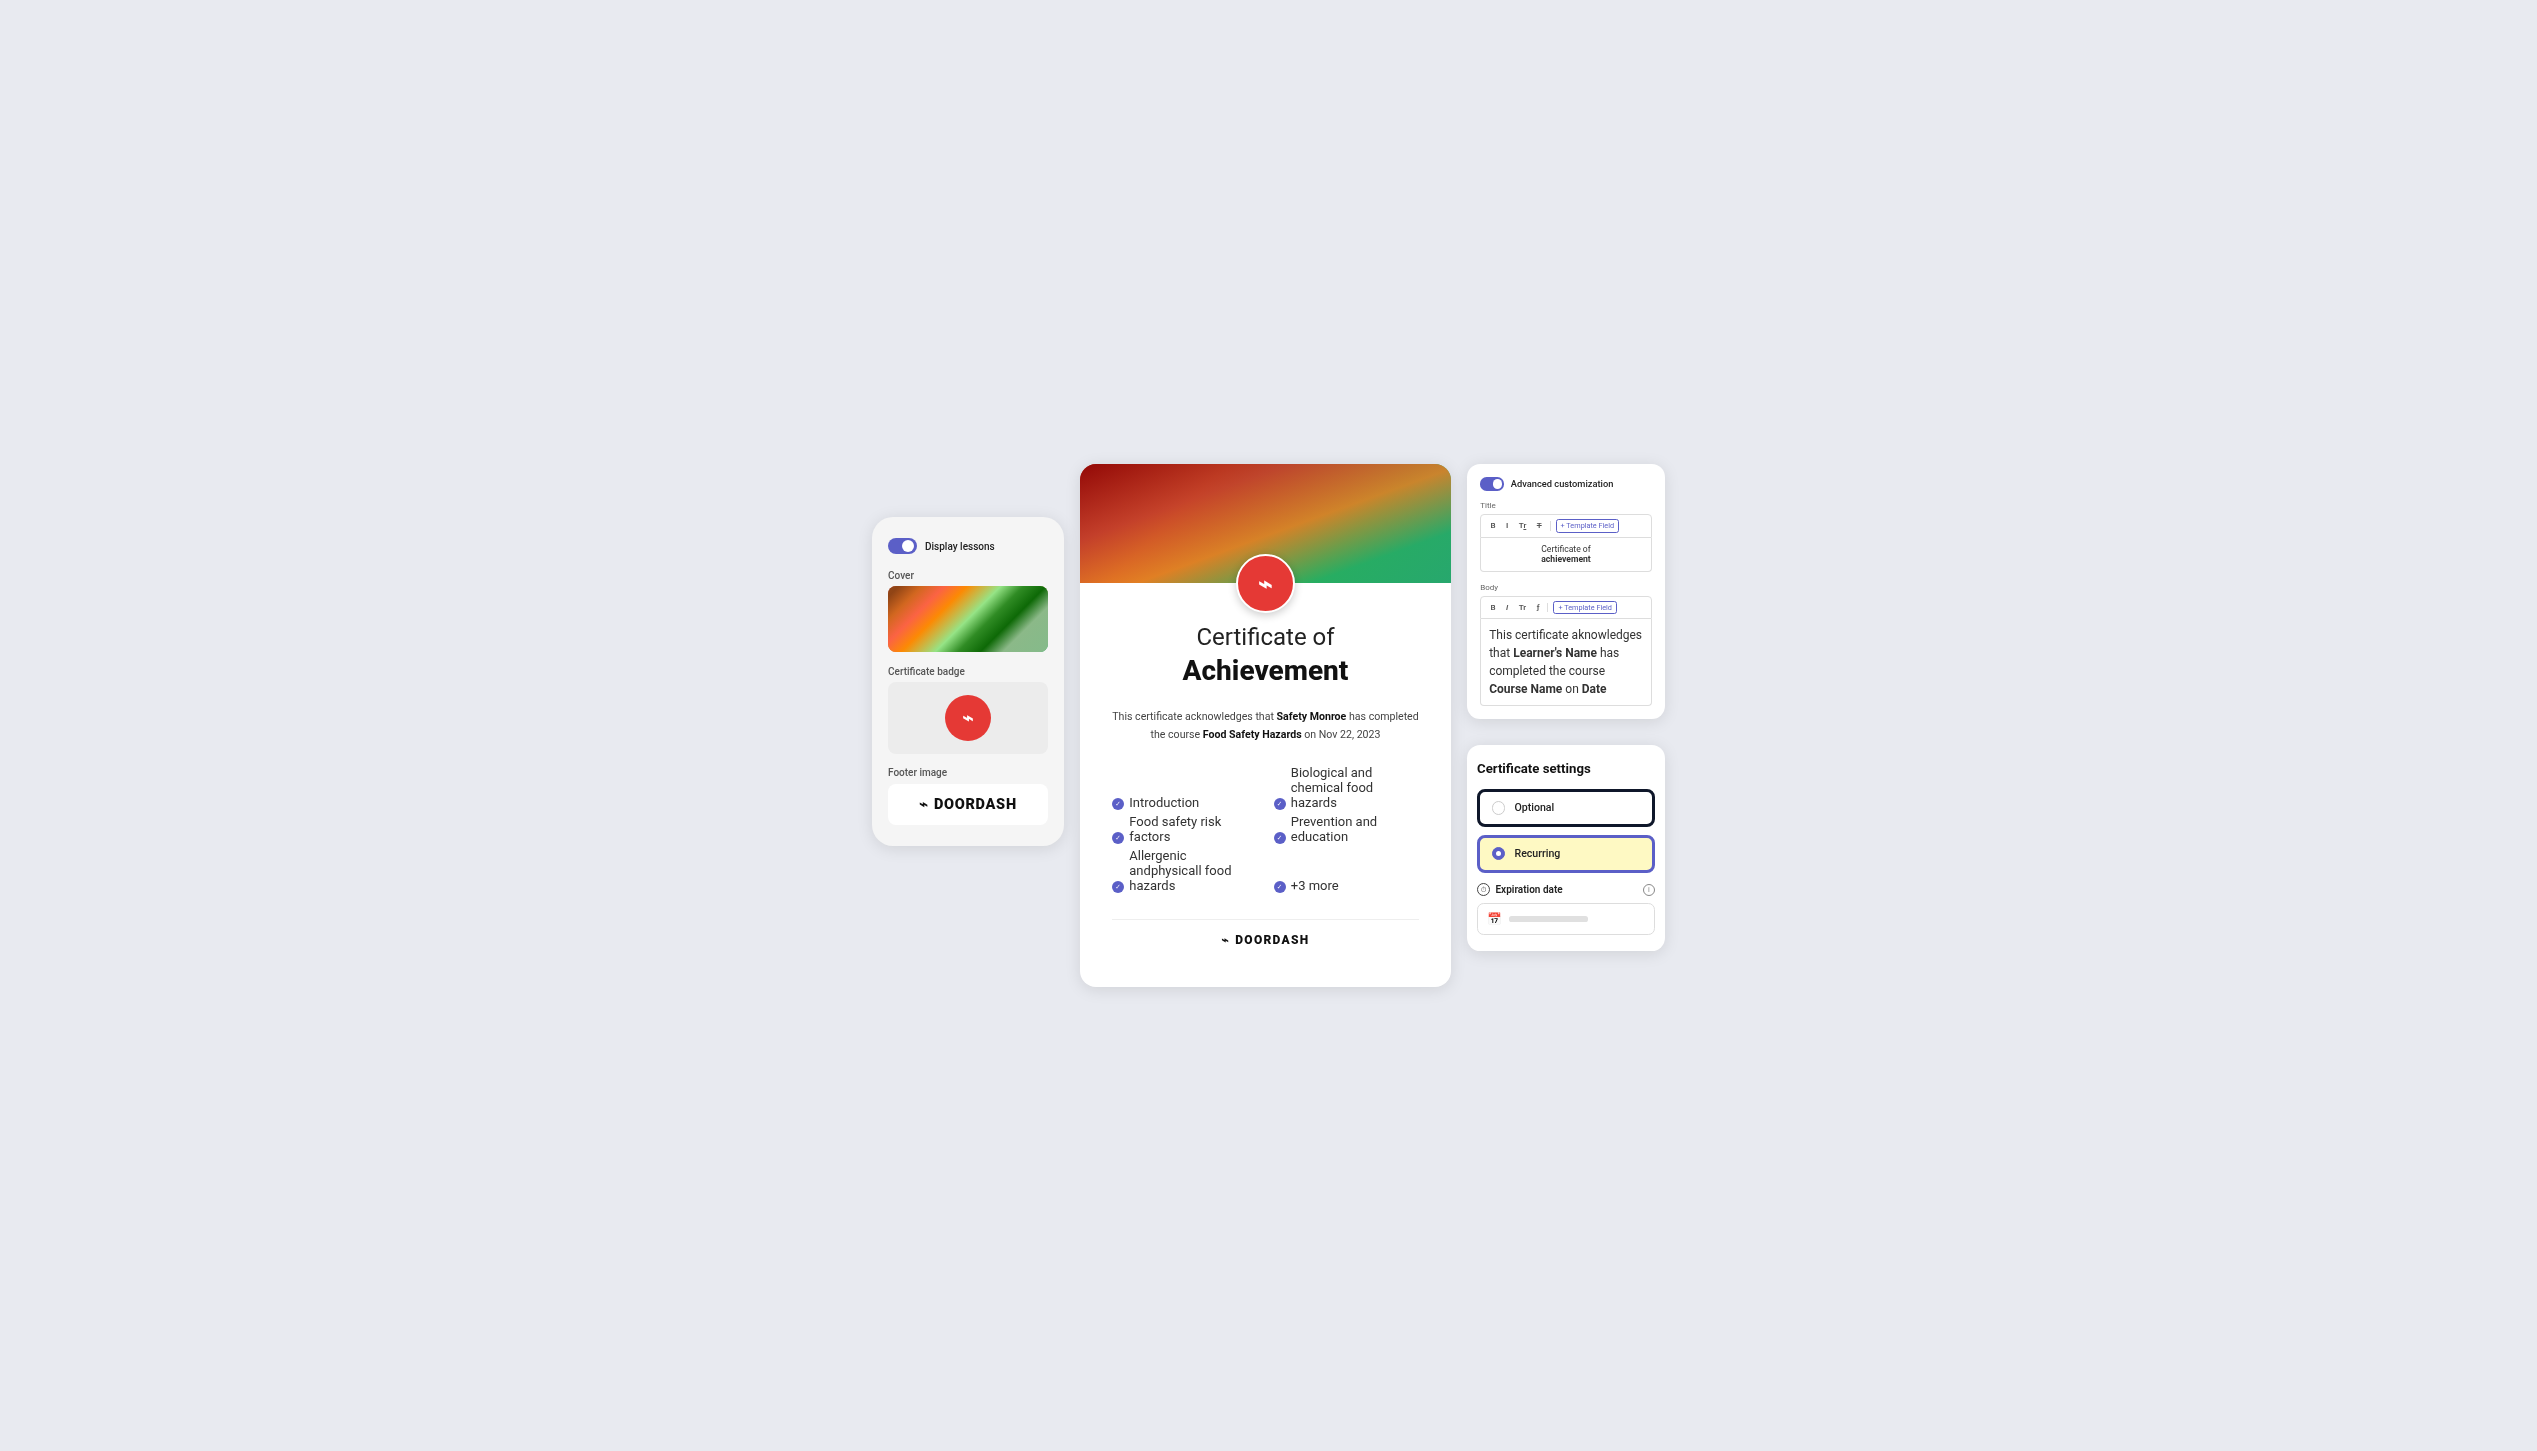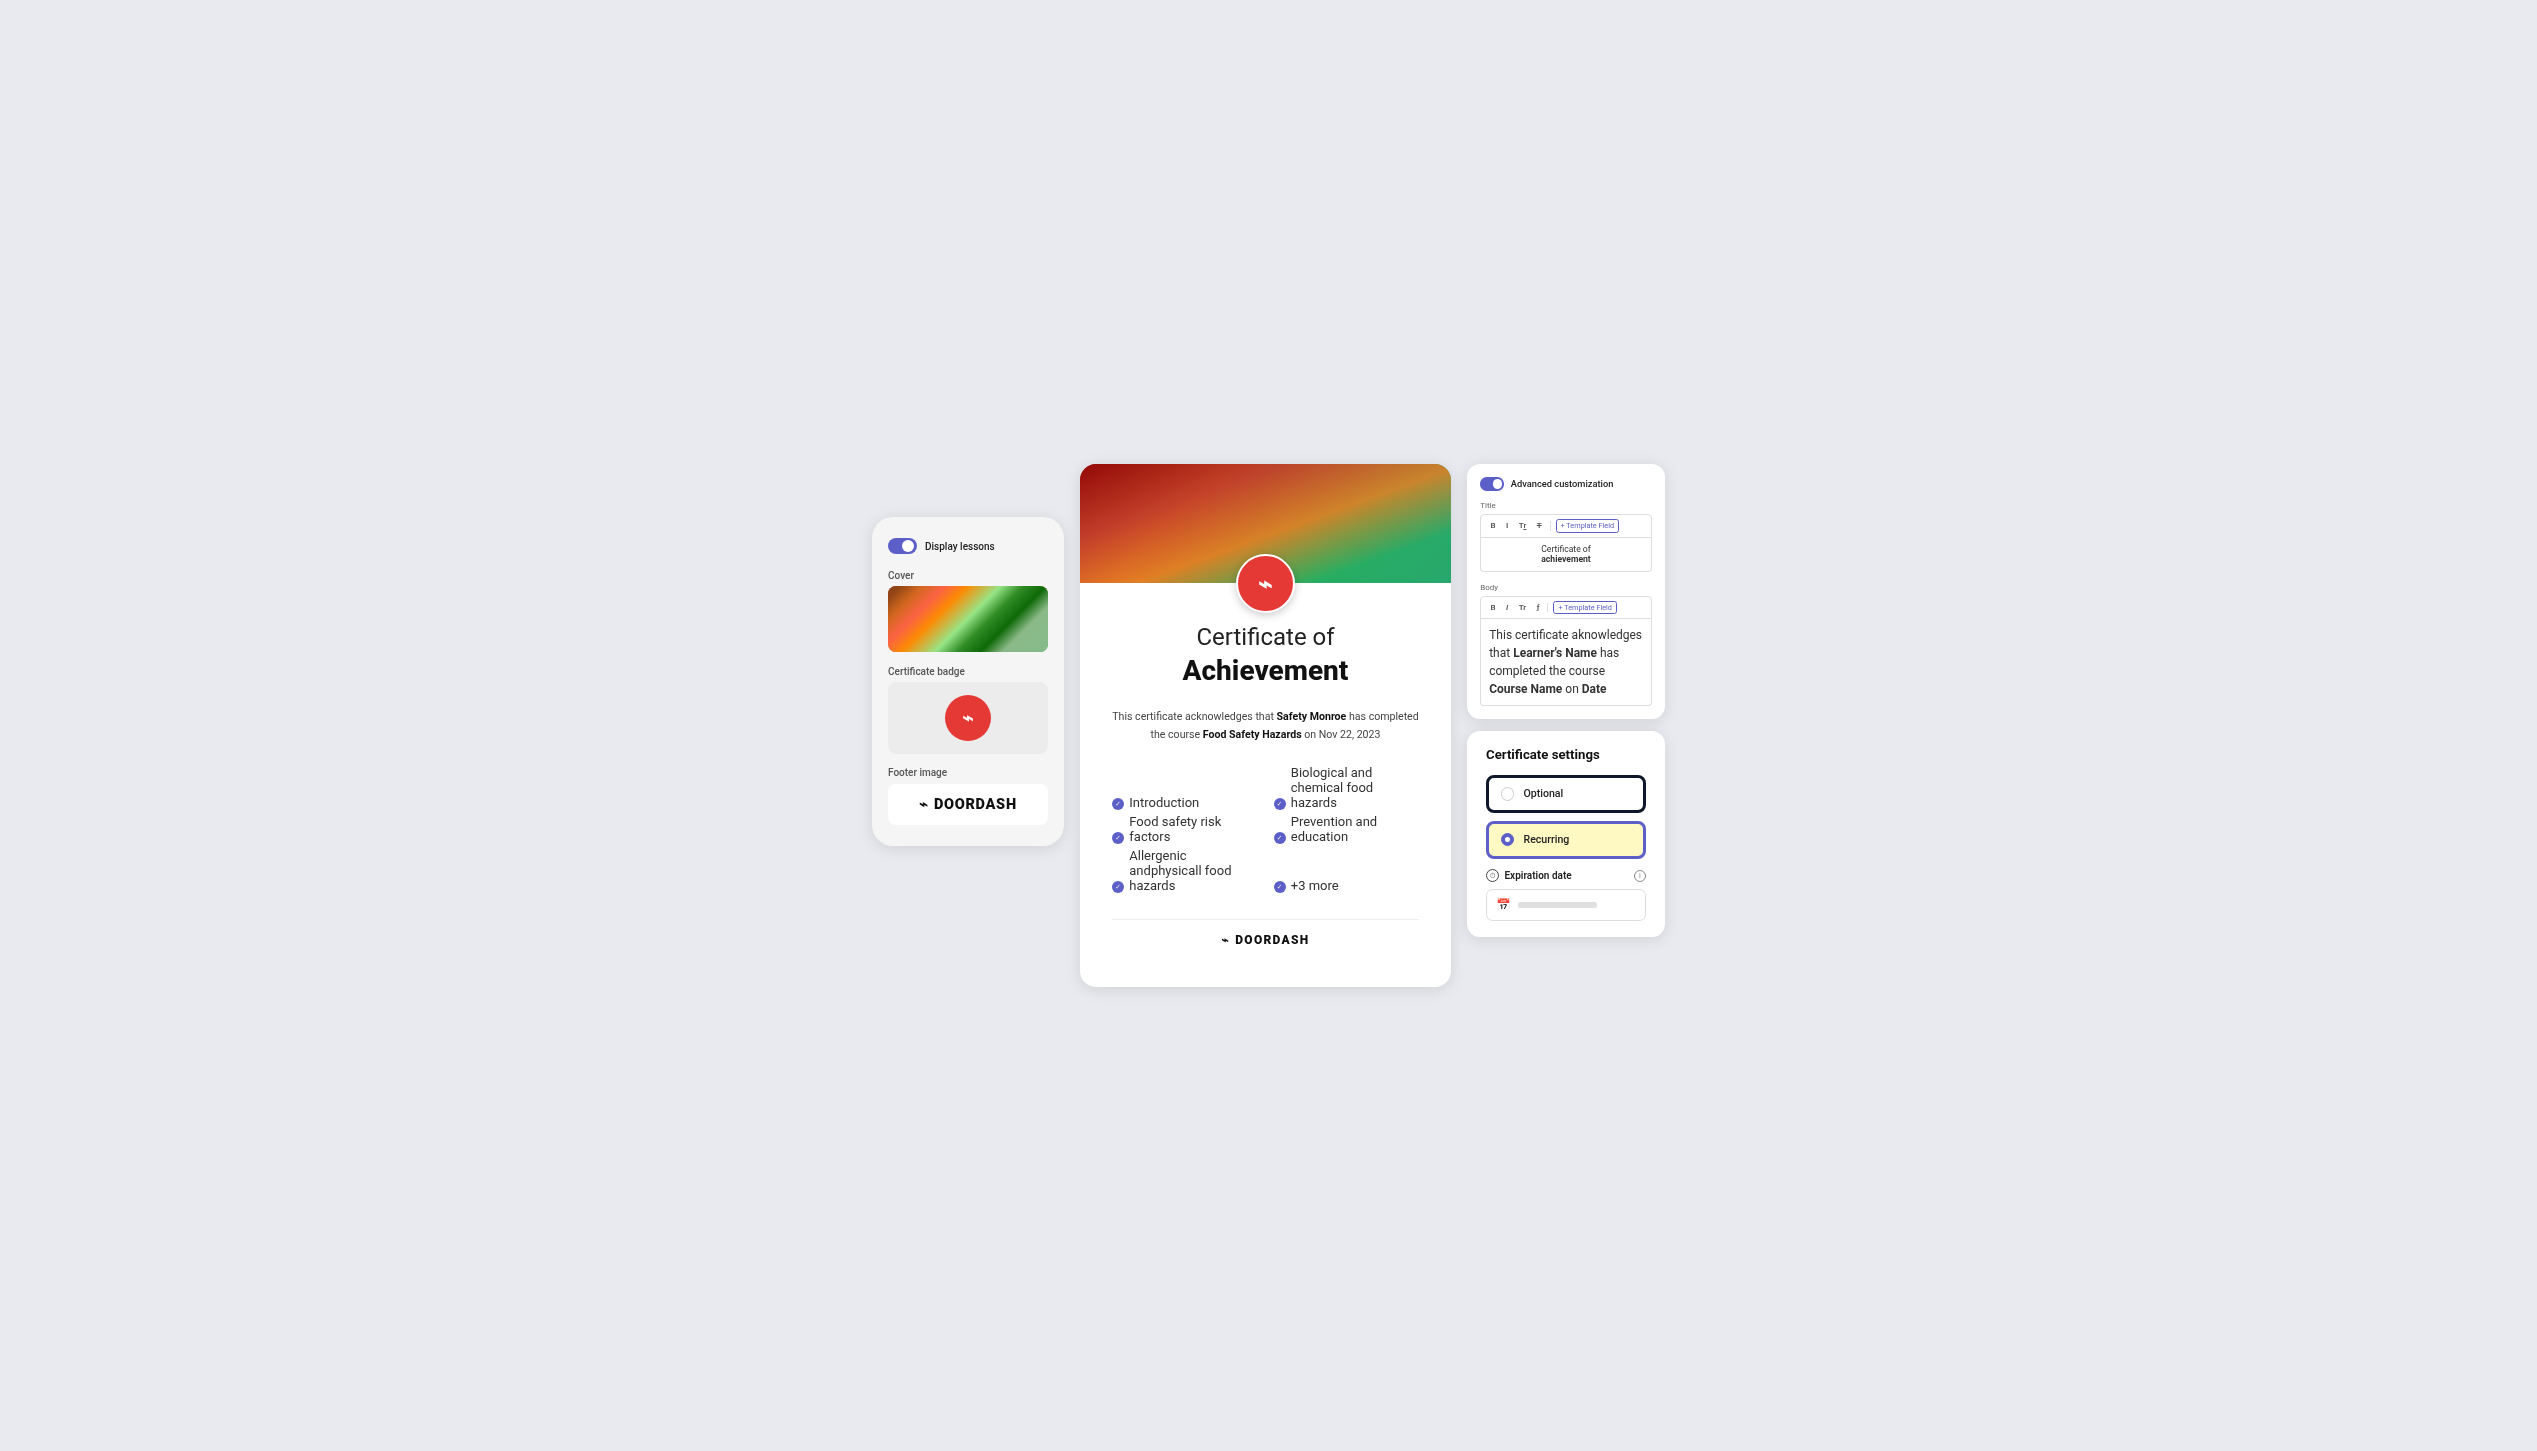--- a/index.html
+++ b/index.html
@@ -231,21 +231,21 @@
       font-size: 12px;
       font-weight: 900;
       color: #111;
       letter-spacing: 1.3px;
     }
 
     
     .right-panel {
       display: flex;
       flex-direction: column;
-      gap: 12px;
+      gap: 26px;
       width: 198px;
       min-width: 185px;
       flex-shrink: 0;
     }
 
     
     .customization-card {
       background: white;
       border-radius: 13.2px;
       padding: 13.2px;
@@ -327,21 +327,21 @@
     .body-content {
       font-size: 12px;
       line-height: 1.5;
       text-align: left;
     }
 
     
     .settings-card {
       background: white;
       border-radius: 13.2px;
-      padding: 16px 19px;
+      padding: 16px 10px;
       box-shadow: 0 2.6px 16px rgba(0,0,0,0.10);
     }
     .settings-title {
       font-size: 13.2px;
       font-weight: 700;
       color: #111;
       margin-bottom: 13.2px;
     }
     .radio-option {
       border: 3px solid #0f172a;

